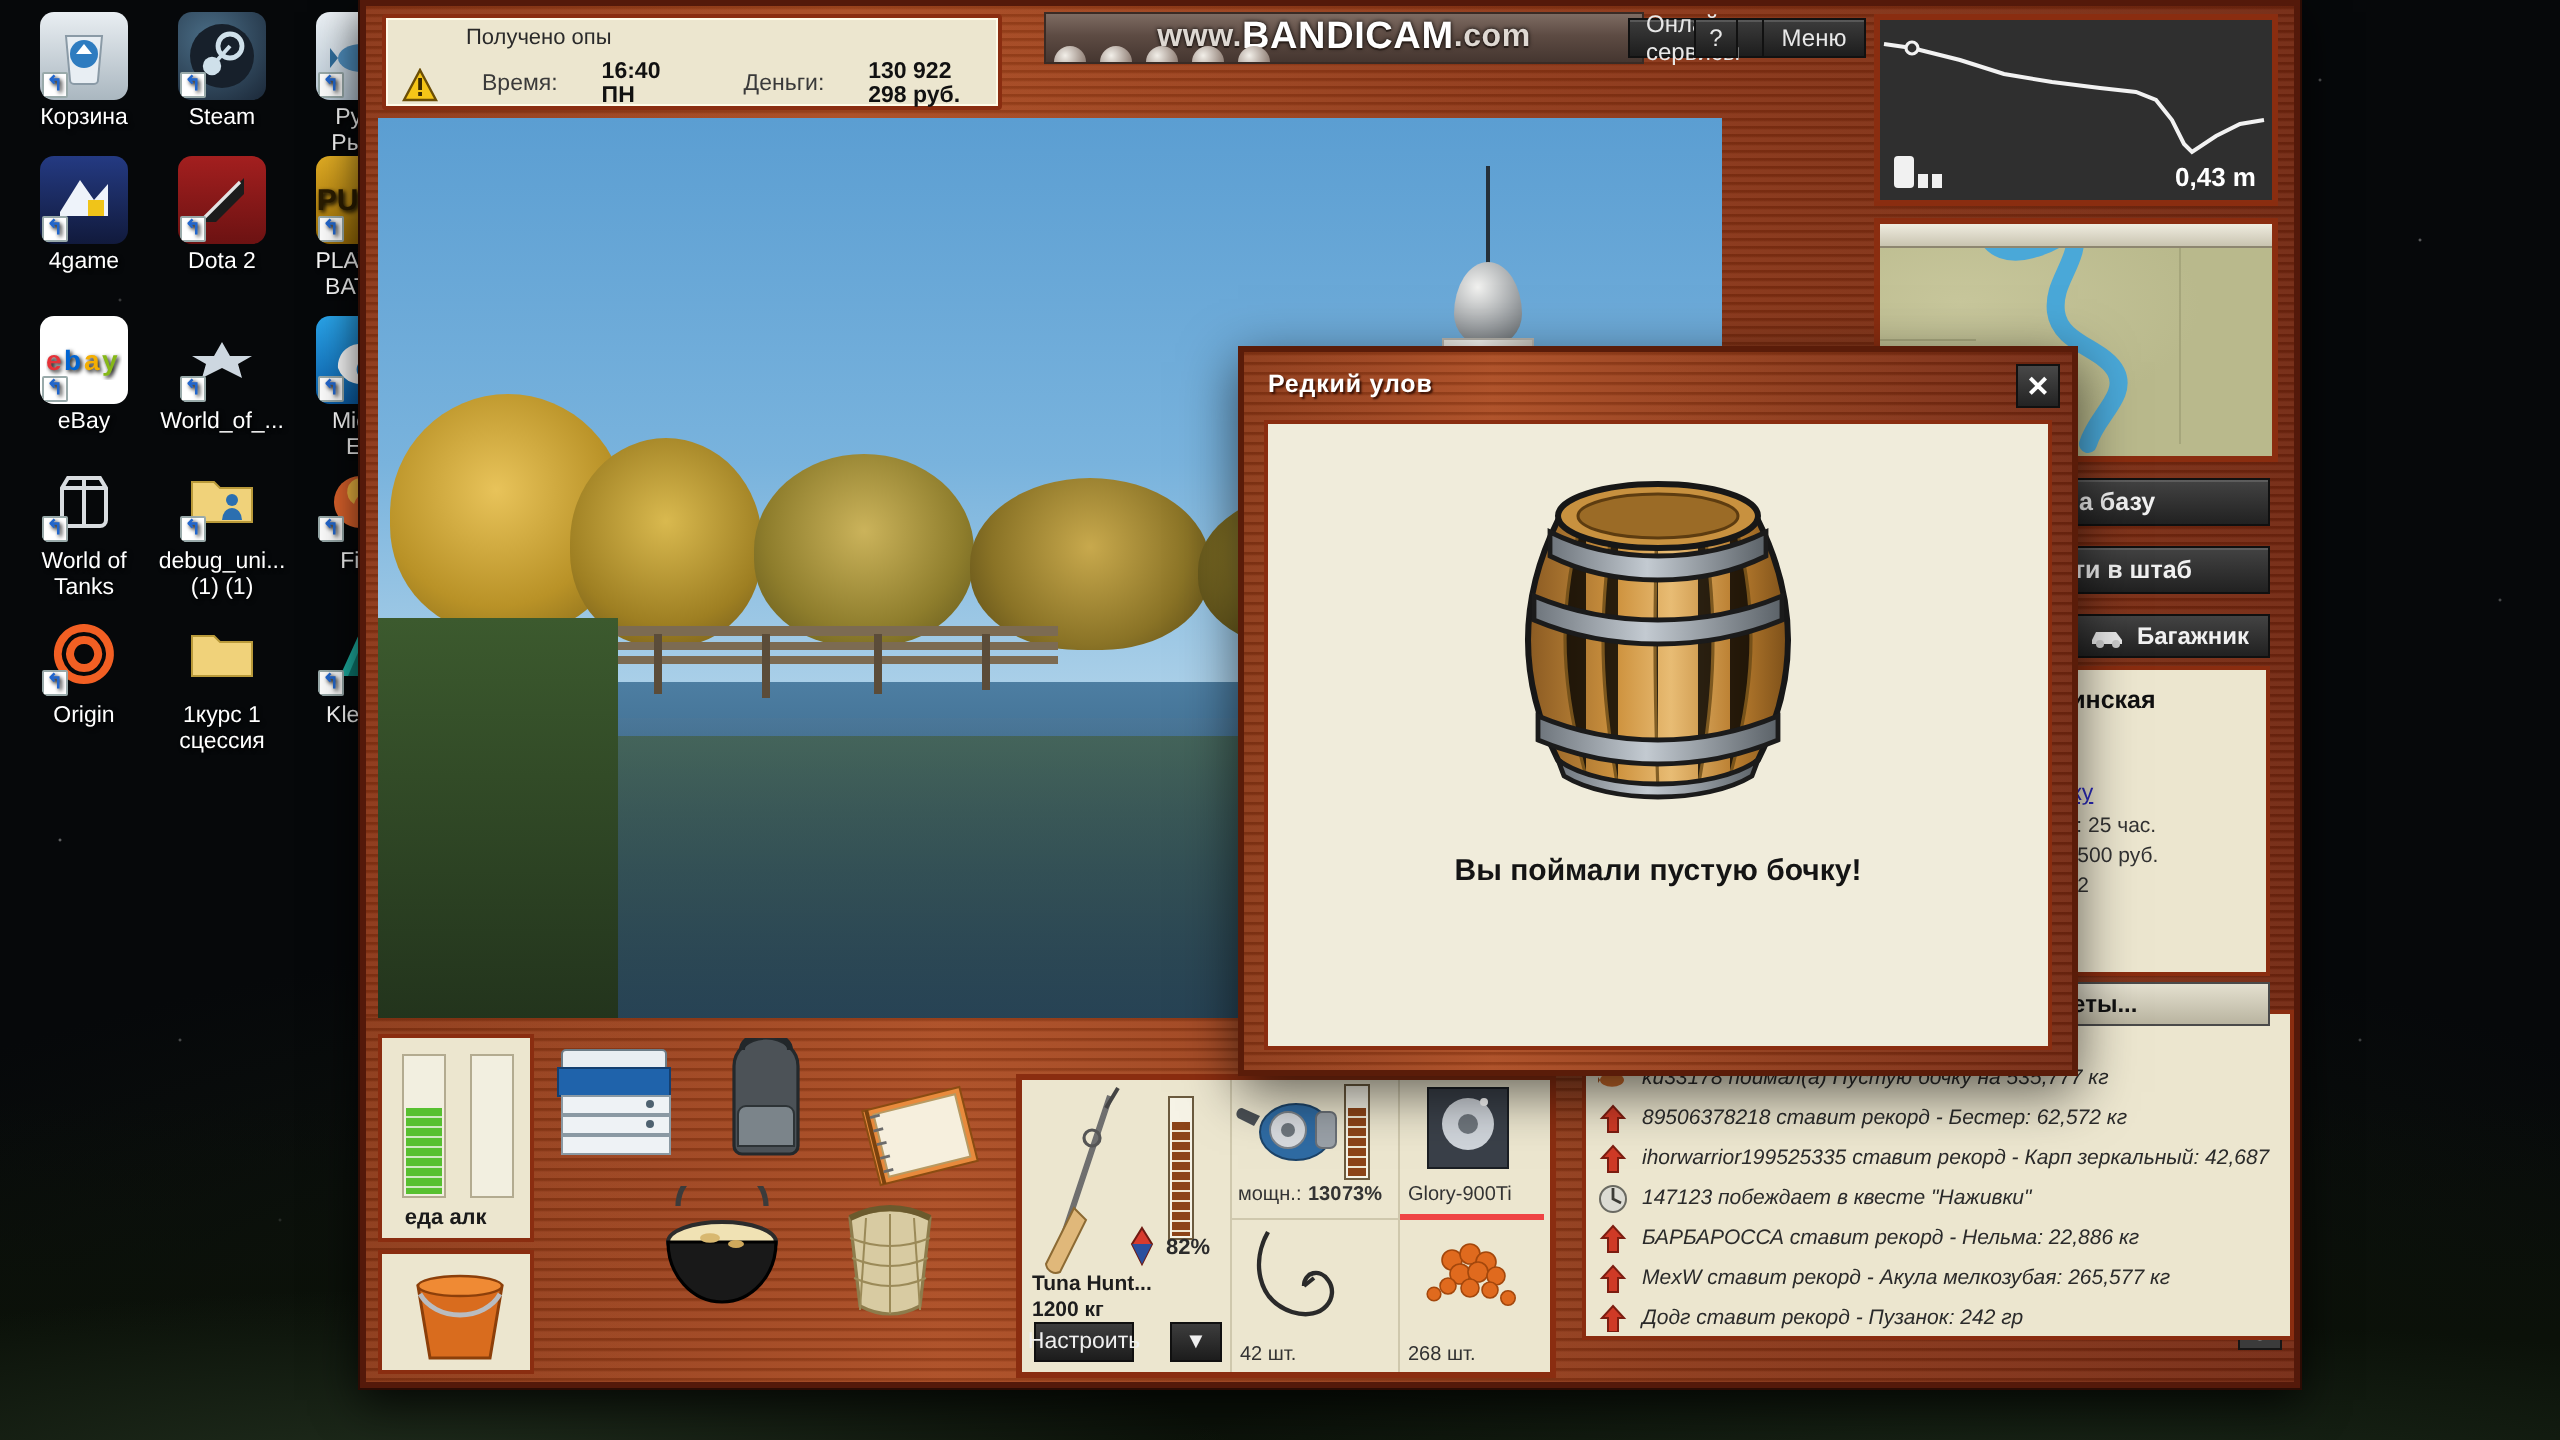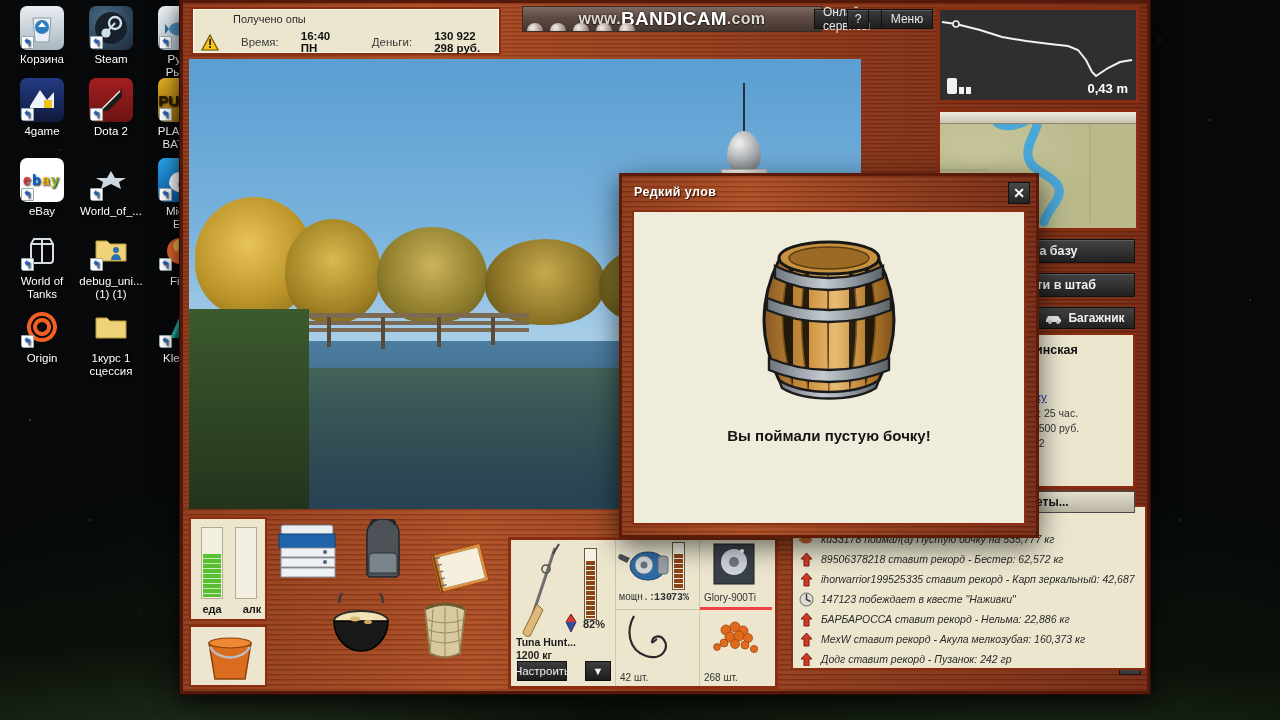--- a/index.html
+++ b/index.html
@@ -133,21 +133,21 @@
   #statuspanel { position:absolute; left:6px; top:8px; width:78px; height:104px;
      background:#ece6cf; border:2px solid #8a2d10; }
   .bar { position:absolute; top:8px; width:22px; height:72px; background:#f2efe0;
      border:1px solid #b3ab90; }
   #bar-food { left:10px; }
   #bar-alc  { left:44px; }
   .fill { position:absolute; left:1px; right:1px; bottom:1px;
      background:repeating-linear-gradient(180deg,#57c030 0px,#57c030 4px,#cfe9c0 4px,#cfe9c0 5px);}
   .barlbl { position:absolute; top:84px; width:28px; text-align:center; font-size:11px;
      font-weight:bold; color:#1a1a1a; }
-  #lbl-food { left:7px; } #lbl-alc { left:47px; }
+  #lbl-food { left:7px; } #lbl-alc { left:29px; }
   #bucketbox { position:absolute; left:6px; top:116px; width:78px; height:62px;
      background:#ece6cf; border:2px solid #8a2d10; }
 
   .tool { position:absolute; }
   .numkey { position:absolute; right:6px; width:22px; height:18px;
     background:#ece6cf; border:1px solid #6e5a3c; color:#222; font-size:12px;
     font-weight:bold; display:flex; align-items:center; justify-content:center; }
   .numkey.dark { background:#3b3b3b; color:#f1f1f1; border-color:#161616; }
 
   
@@ -571,21 +571,21 @@
           <path d="M3 10 L13 10 L8 20 Z" fill="#2b4f9e"></path>
         </svg>
         <div class="pct" style="left:72px;top:78px;">82%</div>
         <div class="itemname" style="left:5px;top:96px;">Tuna Hunt...</div>
         <div class="itemname" style="left:5px;top:109px;">1200 кг</div>
         <div id="btn-setup">Настроить</div>
         <div id="btn-drop">▼</div>
       </div>
 
       <div id="rodcol">
-        <div style="position:absolute;left:0;right:0;top:0;height:70px;border-bottom:1px solid #cfc8ad;font-family:Liberation Mono, monospace;">
+        <div style="position:absolute;left:0;right:0;top:0;height:70px;border-bottom:1px solid #cfc8ad;">
           <svg width="58" height="44" viewBox="0 0 58 44" style="position:absolute;left:2px;top:4px;">
             <ellipse cx="30" cy="22" rx="18" ry="14" fill="#2f6ba3" stroke="#1d4469"></ellipse>
             <circle cx="26" cy="21" r="9" fill="#d7dade" stroke="#7c838a"></circle>
             <circle cx="26" cy="21" r="3.5" fill="#6d757c"></circle>
             <path d="M12 14 L3 10 a3 3 0 0 0-2 5 L9 19Z" fill="#4a4f54"></path>
             <rect x="40" y="12" width="10" height="18" rx="3" fill="#9aa1a8" stroke="#6a7077"></rect>
           </svg>
           <div class="durbar" style="left:56px;top:2px;height:48px;">
             <div class="durfill" style="height:73%;"></div>
           </div>
@@ -668,21 +668,21 @@
         <div class="crow">
           <span class="cicon"><svg width="15" height="15" viewBox="0 0 15 15">
                 <path d="M7.5 1 L13 7 H10 V14 H5 V7 H2 Z" fill="#cf3a26" stroke="#7c1d11"></path>
               </svg></span>
           <span class="ctext">БАРБАРОССА ставит рекорд - Нельма: 22,886 кг</span>
         </div>
         <div class="crow">
           <span class="cicon"><svg width="15" height="15" viewBox="0 0 15 15">
                 <path d="M7.5 1 L13 7 H10 V14 H5 V7 H2 Z" fill="#cf3a26" stroke="#7c1d11"></path>
               </svg></span>
-          <span class="ctext">MexW ставит рекорд - Акула мелкозубая: 160,373 кг</span>
+          <span class="ctext">MexW ставит рекорд - Акула мелкозубая: 265,577 кг</span>
         </div>
         <div class="crow">
           <span class="cicon"><svg width="15" height="15" viewBox="0 0 15 15">
                 <path d="M7.5 1 L13 7 H10 V14 H5 V7 H2 Z" fill="#cf3a26" stroke="#7c1d11"></path>
               </svg></span>
           <span class="ctext">Додг ставит рекорд - Пузанок: 242 гр</span>
         </div>
       </div>
     </div>
   </div>

